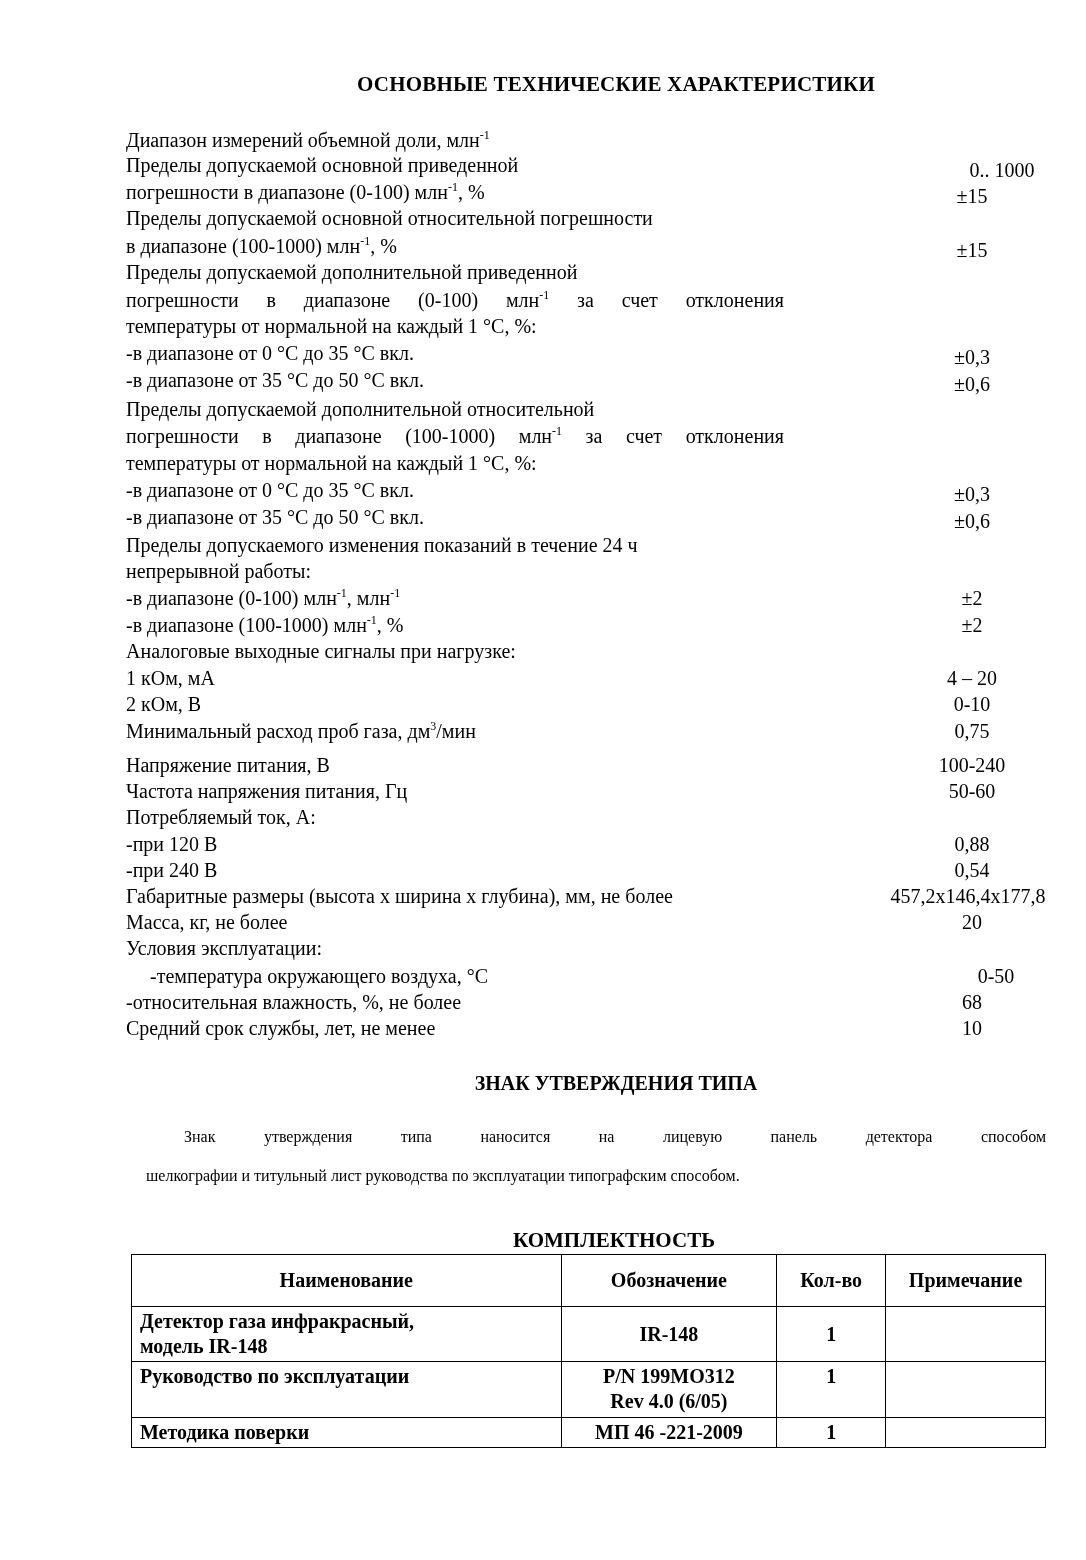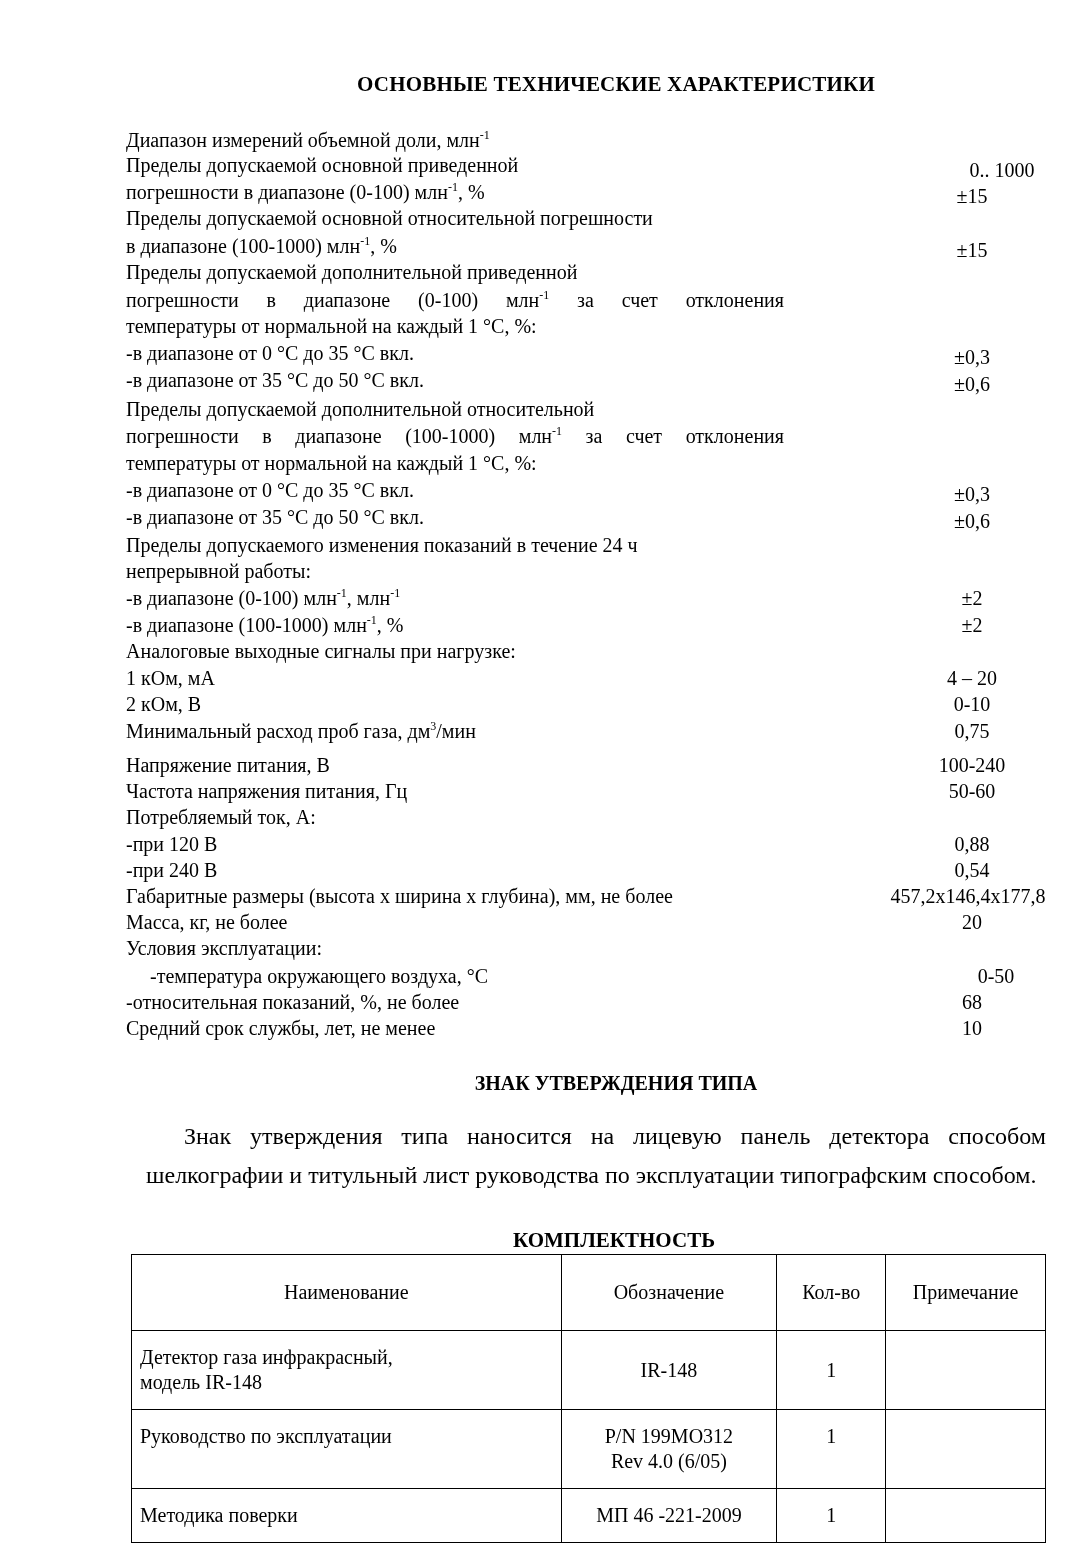--- a/index.html
+++ b/index.html
@@ -18,33 +18,33 @@
     .row { position: relative; height: 26px; }
     .row .lbl { position: absolute; left: 0; white-space: nowrap; }
     .row .val { position: absolute; width: 200px; text-align: center; white-space: nowrap; }
     .row .lbl.just { width: 658px; text-align: justify; text-align-last: justify; }
     sup { font-size: 12px; line-height: 0; vertical-align: 8px; }
     .h2 {
       position: absolute; left: 0; width: 1232px; top: 1072px;
       text-align: center; font-weight: bold; font-size: 20px;
     }
     .para {
-      position: absolute; left: 146px; width: 900px; font-size: 24px; line-height: 39px;
+      position: absolute; left: 146px; width: 900px; font-size: 16px; line-height: 39px;
     }
     .para .l1 { text-indent: 38px; text-align: justify; text-align-last: justify; display: block; }
     .h3 {
       position: absolute; left: 0; width: 1228px; top: 1228px;
       text-align: center; font-weight: bold; font-size: 21px;
     }
     table.kit {
       position: absolute; left: 131px; top: 1254px; width: 915px;
       border-collapse: collapse; font-size: 20px;
     }
     table.kit td, table.kit th {
-      border: 1.5px solid #000; padding: 14px 8px; vertical-align: top; font-weight: normal;
+      border: 1.5px solid #000; padding: 2px 8px; vertical-align: top; font-weight: bold;
       line-height: 25px;
     }
     table.kit th { height: 47px; vertical-align: middle; text-align: center; }
     .c { text-align: center; }
     .mid { vertical-align: middle !important; }
   </style>
 </head>
 <body>
 
 <div class="h1">ОСНОВНЫЕ ТЕХНИЧЕСКИЕ ХАРАКТЕРИСТИКИ</div>
@@ -159,21 +159,21 @@
       <span class="val" style="left: 746px;">20</span>
     </div>
     <div class="row" style="position: absolute; top: 935px; width: 940px;">
       <span class="lbl">Условия эксплуатации:</span>
     </div>
     <div class="row" style="position: absolute; top: 963px; width: 940px; margin-left: 24px;">
       <span class="lbl">-температура окружающего воздуха, °С</span>
       <span class="val" style="left: 746px;">0-50</span>
     </div>
     <div class="row" style="position: absolute; top: 989px; width: 940px;">
-      <span class="lbl">-относительная показаний, %, не более</span>
+      <span class="lbl">-относительная влажность, %, не более</span>
       <span class="val" style="left: 746px;">68</span>
     </div>
     <div class="row" style="position: absolute; top: 1015px; width: 940px;">
       <span class="lbl">Средний срок службы, лет, не менее</span>
       <span class="val" style="left: 746px;">10</span>
     </div>
   </div>
 
 <div class="h2">ЗНАК УТВЕРЖДЕНИЯ ТИПА</div>
 

